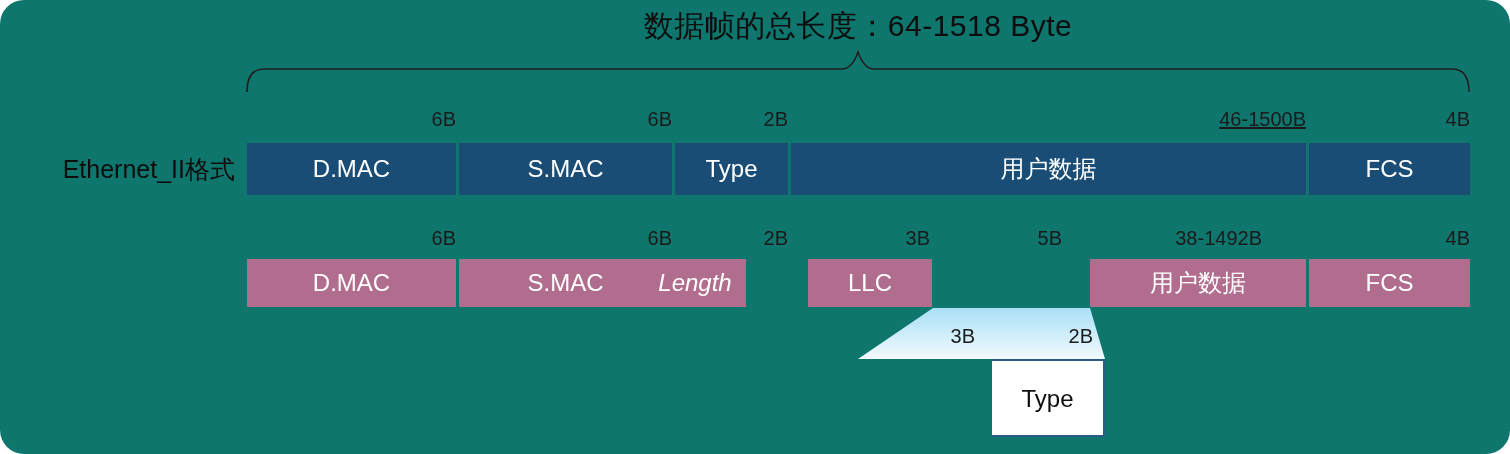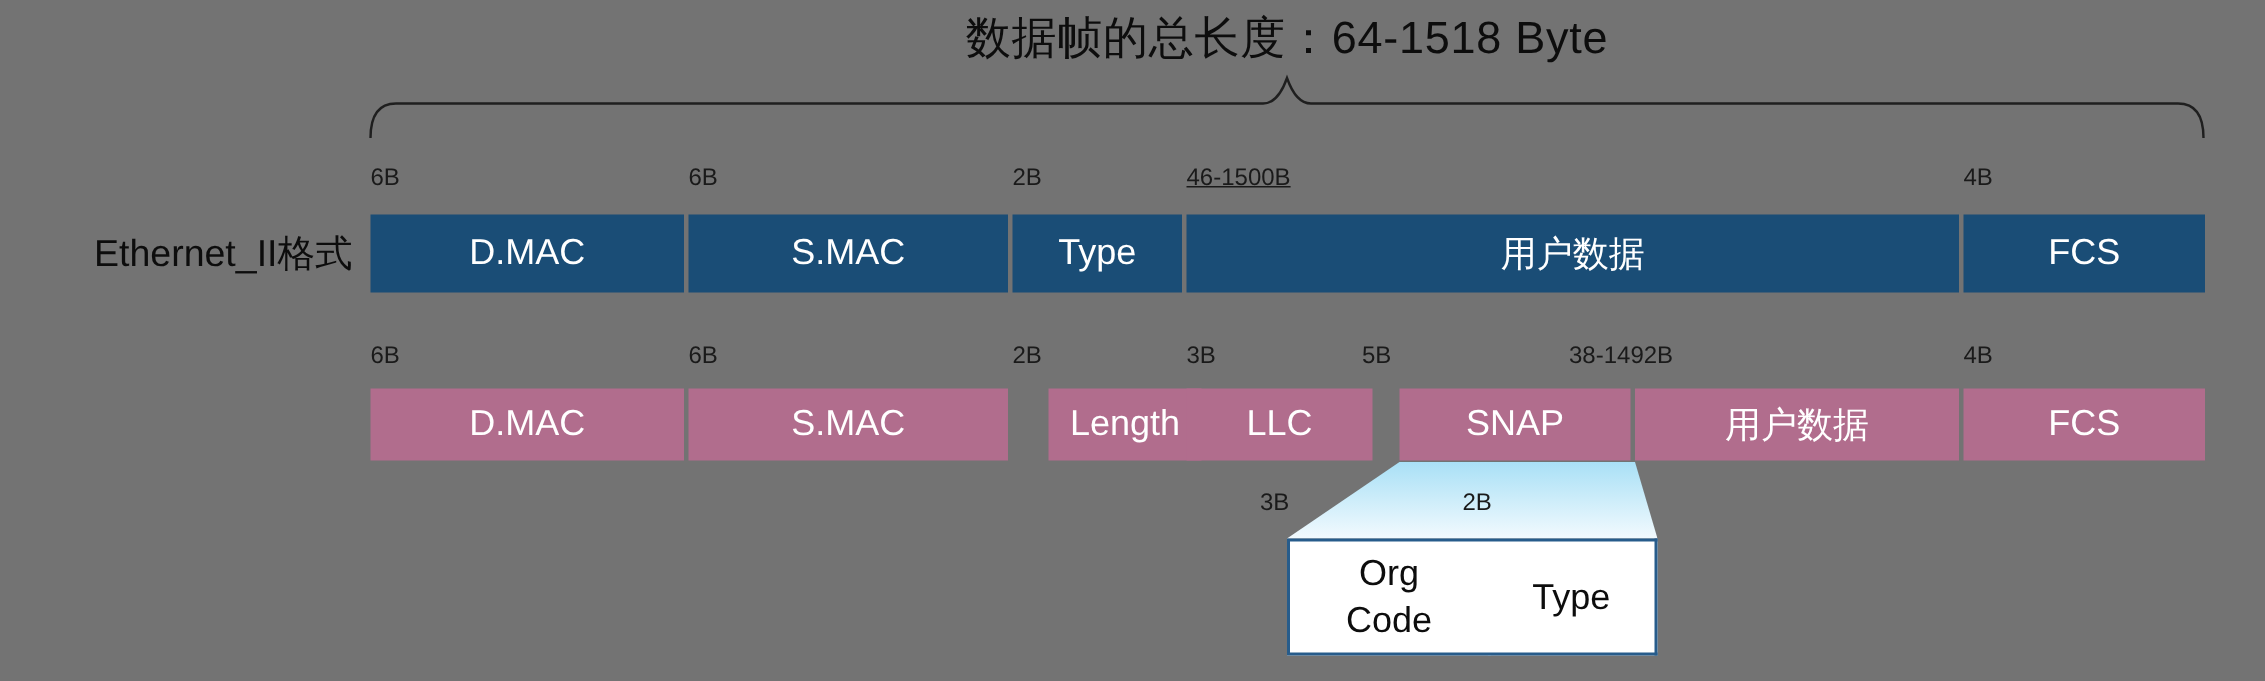--- a/index.html
+++ b/index.html
@@ -1,35 +1,35 @@
 <!DOCTYPE html>
 <html style="--ethernet-row: #1A4D76; --ieee-row: #B16D8D; --callout-gradient-top: #A9E0F6; --callout-gradient-bottom: #F2FAFE; --callout-box-border: #275C8B;"><head>
 <meta charset="utf-8">
 <style>
   html,body{margin:0;padding:0;background:#ffffff;}
   body{font-family:"Liberation Sans","DejaVu Sans",sans-serif;color:#111;}
-  #stage{position:relative;width:1510px;height:454px;background:#737373;overflow:hidden;}
+  #stage{position:relative;width:1510px;height:454px;background:#0f766e;overflow:hidden;border-radius:24px;}
 
   .title{
     position:absolute;left:206px;width:1304px;top:8px;
     text-align:center;font-size:30px;line-height:36px;color:#0d0d0d;
     letter-spacing:0.5px;
   }
 
   .brace{position:absolute;left:240px;top:44px;}
 
   .row-label{
     position:absolute;left:0;width:235px;text-align:right;
     font-size:25px;line-height:30px;color:#0d0d0d;white-space:nowrap;
   }
   .row-label.r1{top:154px;}
   .row-label.r2{top:269px;}
 
   .size-label{
-    position:absolute;text-align:left;font-size:16px;line-height:30px;color:#1a1a1a;
+    position:absolute;text-align:right;font-size:20px;line-height:30px;color:#1a1a1a;
     white-space:nowrap;
   }
   .sz1{top:104px;}
   .sz2{top:223px;}
   .sz3{top:321px;}
 
   .cell{
     position:absolute;display:flex;align-items:center;justify-content:center;
     color:#ffffff;font-size:24px;white-space:nowrap;
   }
@@ -81,31 +81,27 @@
   <div class="size-label sz2" style="left:247px;width:209px;">6B</div>
   <div class="size-label sz2" style="left:459px;width:213px;">6B</div>
   <div class="size-label sz2" style="left:675px;width:113px;">2B</div>
   <div class="size-label sz2" style="left:791px;width:139px;">3B</div>
   <div class="size-label sz2" style="left:908px;width:154px;">5B</div>
   <div class="size-label sz2" style="left:1046px;width:216px;">38-1492B</div>
   <div class="size-label sz2" style="left:1309px;width:161px;">4B</div>
 
   <div class="cell r2cell" style="left:247px;width:209px;">D.MAC</div>
   <div class="cell r2cell" style="left:459px;width:213px;">S.MAC</div>
-  <div class="cell r2cell" style="left:699px;width:102px;">Length</div>
-  <div class="cell r2cell" style="left:791px;width:124px;">LLC</div>
-  <div class="cell r2cell" style="left:933px;width:154px;">SNAP</div>
+  <div class="cell r2cell" style="left:644px;width:102px;font-style:italic;">Length</div>
+  <div class="cell r2cell" style="left:808px;width:124px;">LLC</div>
   <div class="cell r2cell" style="left:1090px;width:216px;">用户数据</div>
   <div class="cell r2cell" style="left:1309px;width:161px;">FCS</div>
 
   <div class="callout-trapezoid"></div>
 
   <div class="size-label sz3" style="left:840px;width:135px;">3B</div>
   <div class="size-label sz3" style="left:975px;width:118px;">2B</div>
 
-  <div class="sub-box org">
-    <span>Org Code</span>
-  </div>
   <div class="sub-box type">
     <span>Type</span>
   </div>
 
 </div>
 
 </body></html>

